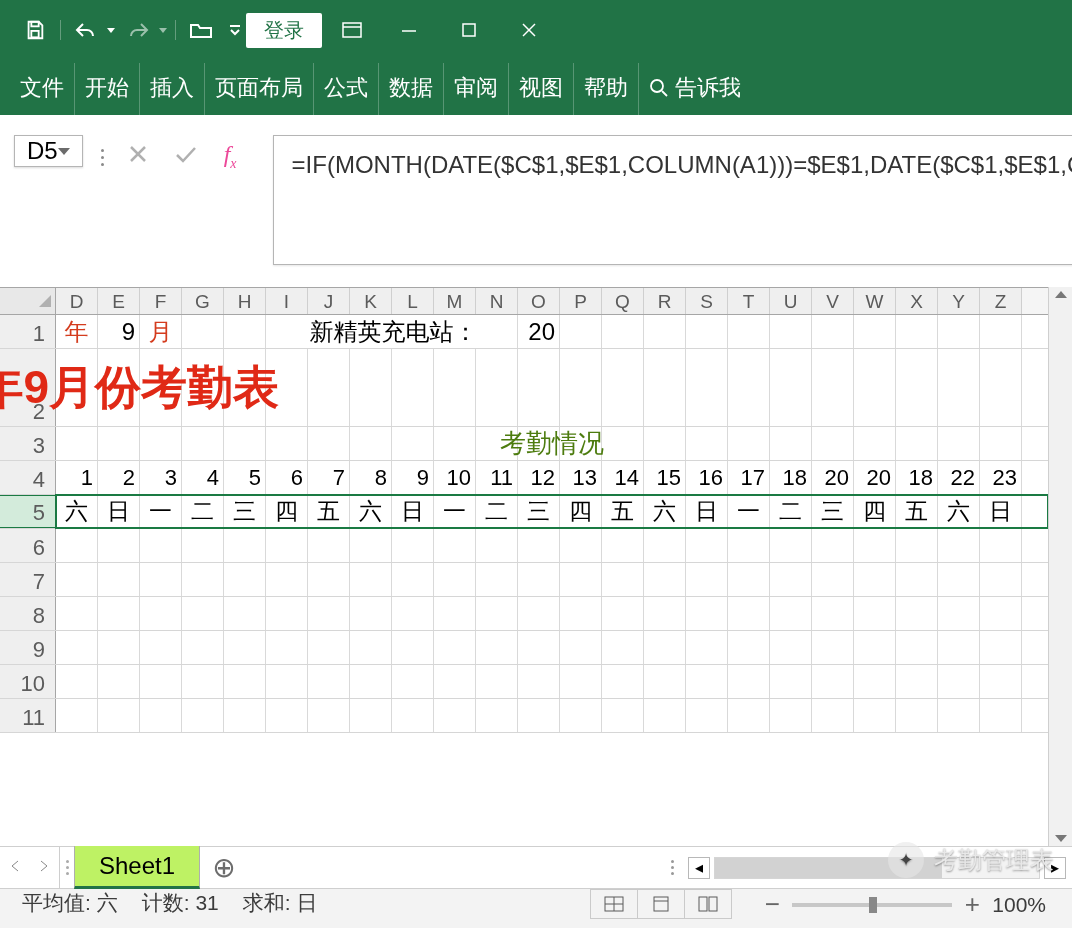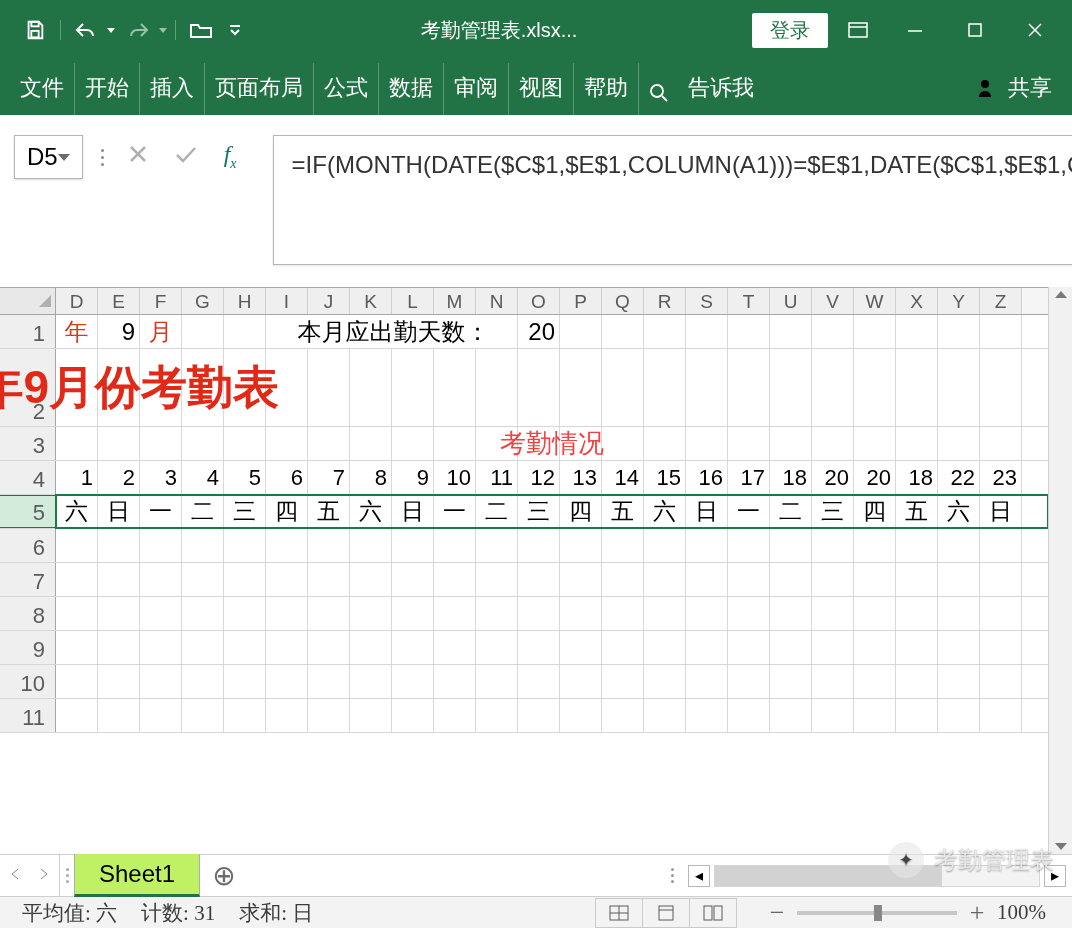--- a/index.html
+++ b/index.html
@@ -20,55 +20,55 @@
   .login-btn { background: #fff; color: #217346; font-size: 20px; padding: 4px 18px; border-radius: 2px; }
   .win-btn { width: 54px; height: 40px; display: flex; align-items: center; justify-content: center; }
   .win-btn.sm { width: 48px; }
   .win-btn svg { stroke: #fff; stroke-width: 1.5; fill: none; }
 
   
   .ribbon { height: 55px; background: #217346; display: flex; align-items: flex-end; color: #fff; padding: 0 10px; width: 100%; }
   .rtab { padding: 10px 10px 12px 10px; font-size: 22px; border-right: 1px solid rgba(255,255,255,.25); }
   .rtab:first-child { border-left: none; text-align: center; }
   .rtab.nr { border-right: none; }
-  .rtab.flex { display: flex; align-items: flex-end; gap: 19px; }
+  .rtab.flex { display: flex; align-items: center; gap: 6px; }
   .ribbon .spacer { flex: 1; }
   .rtab svg { stroke: #fff; fill: none; stroke-width: 1.8; }
   .share-group { display: flex; align-items: center; gap: 8px; font-size: 22px; padding: 6px 10px 12px 10px; }
 
   
   .fxwrap { display: flex; padding: 20px 14px 12px 14px; gap: 18px; align-items: flex-start; width: 100%; }
-  .namebox { width: 188px; height: 44px; border: 1px solid #b5b5b5; background: #fff; display: flex; align-items: center; padding: 12px 12px; font-size: 24px; box-shadow: 0 1px 2px rgba(0,0,0,.15); justify-content: flex-end; }
+  .namebox { width: 188px; height: 32px; border: 1px solid #b5b5b5; background: #fff; display: flex; align-items: center; padding: 12px 12px; font-size: 24px; box-shadow: 0 1px 2px rgba(0,0,0,.15); justify-content: flex-end; }
   .namebox .caret { margin-left: auto; width: 0; height: 0; border-left: 6px solid transparent; border-right: 6px solid transparent; border-top: 7px solid #6b6b6b; }
   .fx-dots { width:6px; display:flex; flex-direction:column; gap:4px; align-items:center; padding-top:14px;}
   .fx-dots span{ width:3px;height:3px;background:#8a8a8a;border-radius:50%;}
   .fx-ctl { display: flex; align-items: center; gap: 26px; padding: 6px 18px 0 6px; }
   .fx-ctl svg { stroke: #b0b0b0; fill: none; stroke-width: 2.5; }
-  .fx-ctl .fx { font-style: italic; font-family: Georgia, serif; font-size: 24px; color: #0f766e; }
+  .fx-ctl .fx { font-style: italic; font-family: Georgia, serif; font-size: 24px; color: #ec4899; }
   .formula { flex: 1; border: 1px solid #b5b5b5; background: #fff; padding: 10px 18px; font-size: 24px; line-height: 1.6; min-height: 130px; box-shadow: 0 1px 2px rgba(0,0,0,.1); position: relative; color:#333; }
 
   
   .gridarea { flex: 1; display: flex; width: 100%; overflow: hidden; margin-top: 10px;}
   .scrollbody { flex: 1; display: flex; flex-direction: column; overflow: hidden; }
   .colhdrs { display: flex; height: 28px; border-top: 1px solid #a6a6a6; border-bottom: 1px solid #a6a6a6; background: #f5f5f5; }
   .corner { width: 56px; background: #e8e8e8; border-right: 1px solid #a6a6a6; display:flex;align-items:center;justify-content:flex-end;padding-right:4px;}
   .corner::after{content:""; width:0;height:0;border-right:12px solid #b0b0b0;border-top:12px solid transparent;}
   .colh { width: 42px; border-right: 1px solid #cfcfcf; text-align: center; font-size: 19px; color: #5b5b5b; background: #efefef; line-height:27px;}
   .rows { flex: 1; display: flex; flex-direction: column; }
   .row { display: flex; border-bottom: 1px solid #d6d6d6; height: 34px; }
   .row.tall { height: 78px; }
   .rowh { width: 56px; border-right: 1px solid #a6a6a6; background: #efefef; text-align: right; padding-right: 10px; font-size: 22px; color: #5c5c5c; display:flex;align-items:flex-end;justify-content:flex-end;line-height:1; padding-bottom:3px;}
   .cells { flex: 1; display: flex; position: relative; }
   .cell { width: 42px; border-right: 1px solid #d9d9d9; font-size: 22px; display: flex; align-items: center; justify-content: center; overflow: visible; white-space: nowrap; }
   .cell.red { color: #d43c1e; font-size: 24px;}
   .cell.span { position: absolute; inset: 0; font-size: 46px; color: #e02916; font-weight: bold; justify-content: center; border: none; pointer-events:none;}
   .cell.left { justify-content: flex-start; padding-left: 4px; }
   .cell.r { text-align: right; justify-content: flex-end; padding-right: 4px; }
   .row1cells .cell{font-size:24px;}
-  .kq { position:absolute; left:0; right:0; top:0; bottom:0; display:flex; align-items:center; justify-content:center; font-size:26px; color:#ef4444;}
+  .kq { position:absolute; left:0; right:0; top:0; bottom:0; display:flex; align-items:center; justify-content:center; font-size:26px; color:#4d7c0f;}
   .numrow .cell{ font-size:22px; color:#000;}
   .dayrow .cell{ font-size:23px; color:#000;}
   .row5 .rowh{ background:#d3ebdb; border-top:1px solid #1a7a43; border-bottom:1px solid #1a7a43;}
   .row5 .cells{ outline:2px solid #1a7a43; outline-offset:-1px; background:#fff;}
   .vscroll { width: 24px; background: #f1f1f1; border-left: 1px solid #cfcfcf; display:flex; flex-direction:column; align-items:center; padding-top:4px;}
   .vscroll .arrow{ width:0;height:0;border-left:6px solid transparent;border-right:6px solid transparent;}
   .vscroll .arrow.up{border-bottom:7px solid #777;}
   .vscroll .arrow.dn{border-top:7px solid #777; margin-top:auto; margin-bottom:4px;}
 
   
@@ -82,21 +82,21 @@
   .addsheet { width: 48px; display: flex; align-items: center; justify-content: center; font-size: 28px; color: #6d6d6d; }
   .sb-mid { flex: 1; display:flex; align-items:center; justify-content:flex-end; padding-right:8px; gap:8px;}
   .sb-mid .dots{display:flex;flex-direction:column;gap:3px;}
   .sb-mid .dots span{width:3px;height:3px;background:#999;border-radius:50%;}
   .hscroll { width: 390px; display: flex; align-items: center; gap: 4px; padding: 0 6px; }
   .hscroll .btn { width: 22px; height: 22px; border: 1px solid #b8b8b8; display:flex;align-items:center;justify-content:center;}
   .hscroll .track { flex: 1; height: 22px; background: #f3f3f3; border: 1px solid #d5d5d5; position: relative; }
   .hscroll .thumb { position: absolute; left: 0; top: 0; bottom: 0; width: 70%; background: #d2d2d2; }
 
   
-  .status { height: 32px; background: #f3f3f3; border-top: 1px solid #cfcfcf; display: flex; align-items: center; font-size: 21px; color: #3c3c3c; width:100%; padding:0 10px;font-family:Liberation Serif, serif;}
+  .status { height: 40px; background: #f3f3f3; border-top: 1px solid #cfcfcf; display: flex; align-items: flex-start; font-size: 21px; color: #3c3c3c; width:100%; padding:0 10px;}
   .status .sgrp { padding: 0 12px; }
   .status .views{ margin-left:auto; display:flex; gap:0;}
   .status .viewbtn{ width:48px;height:30px;border:1px solid #cacaca; display:flex;align-items:center;justify-content:center; margin-left:-1px;}
   .status .zoom{ display:flex; align-items:center; gap:10px; padding:0 16px 0 30px;}
   .zoom .track{ width:160px;height:4px;background:#c7c7c7;position:relative;}
   .zoom .tick{ position:absolute; top:-5px; left:50%; width:1px;height:14px;background:#999;}
   .zoom .knob{ position:absolute; top:-6px; left:48%; width:8px; height:16px; background:#888;}
   .zoom .pm{ font-size:26px; color:#666; width:20px; text-align:center;}
   .watermark{ position:absolute; right:18px; bottom:50px; display:flex; align-items:center; gap:10px; color:#e8e8e8; font-size:24px; text-shadow:0 1px 2px rgba(0,0,0,.4); pointer-events:none;}
   .watermark .bubble{ width:36px;height:36px;border-radius:50%;background:rgba(230,230,230,.6);display:flex;align-items:center;justify-content:center;font-size:18px;color:#444;}
@@ -134,21 +134,20 @@
           <path d="M2 5h7l2 3h11v9H2z"></path>
         </svg>
     </div>
     <div class="qat-btn" style="width:22px">
       <svg width="14" height="14" viewBox="0 0 14 14">
           <line x1="2" y1="3" x2="12" y2="3"></line>
           <polyline points="3,7 7,11 11,7"></polyline>
         </svg>
     </div>
   </div>
-  <div class="doctitle">考勤管理表.xlsx...</div>
   <div class="win-controls">
     <div class="login-btn">登录</div>
     <div class="win-btn sm">
       <svg width="22" height="18" viewBox="0 0 22 18">
           <rect x="2" y="2" width="18" height="14"></rect>
           <line x1="2" y1="6" x2="20" y2="6"></line>
         </svg>
     </div>
     <div class="win-btn">
       <svg width="20" height="20" viewBox="0 0 20 20">
@@ -180,29 +179,20 @@
   <div class="rtab">视图</div>
   <div class="rtab">帮助</div>
   <div class="rtab nr flex">
     <svg width="20" height="20" viewBox="0 0 20 20">
         <circle cx="8" cy="8" r="6"></circle>
         <line x1="13" y1="13" x2="18" y2="18"></line>
       </svg>
     <span>告诉我</span>
   </div>
   <div class="spacer"></div>
-  <div class="share-group">
-    <svg width="24" height="24" viewBox="0 0 24 24">
-        <circle cx="9" cy="8" r="4"></circle>
-        <path d="M3 21c0-4 3-6 6-6s6 2 6 6"></path>
-        <line x1="18" y1="5" x2="18" y2="13"></line>
-        <line x1="14" y1="9" x2="22" y2="9"></line>
-      </svg>
-    <span>共享</span>
-  </div>
 </div>
 
 <div class="fxwrap">
   <div class="namebox">
     <span>D5</span>
     <span class="caret"></span>
   </div>
   <div class="fx-dots">
       <span></span>
       <span></span>
@@ -254,21 +244,21 @@
       </div>
     <div class="rows" id="rows">
         <div class="row row1cells">
           <div class="rowh">1</div>
           <div class="cells">
             <div class="cell red">年</div>
             <div class="cell r">9</div>
             <div class="cell red">月</div>
             <div class="cell "></div>
             <div class="cell "></div>
-            <div class="cell left" style="width: 252px; justify-content: center; color: rgb(0, 0, 0);">本月应出勤天数：</div>
+            <div class="cell left" style="width: 252px; justify-content: center; color: rgb(0, 0, 0);">新精英充电站：</div>
             <div class="cell r" style="width: 42px;">20</div>
             <div class="cell "></div>
             <div class="cell "></div>
             <div class="cell "></div>
             <div class="cell "></div>
             <div class="cell "></div>
             <div class="cell "></div>
             <div class="cell "></div>
             <div class="cell "></div>
             <div class="cell "></div>

